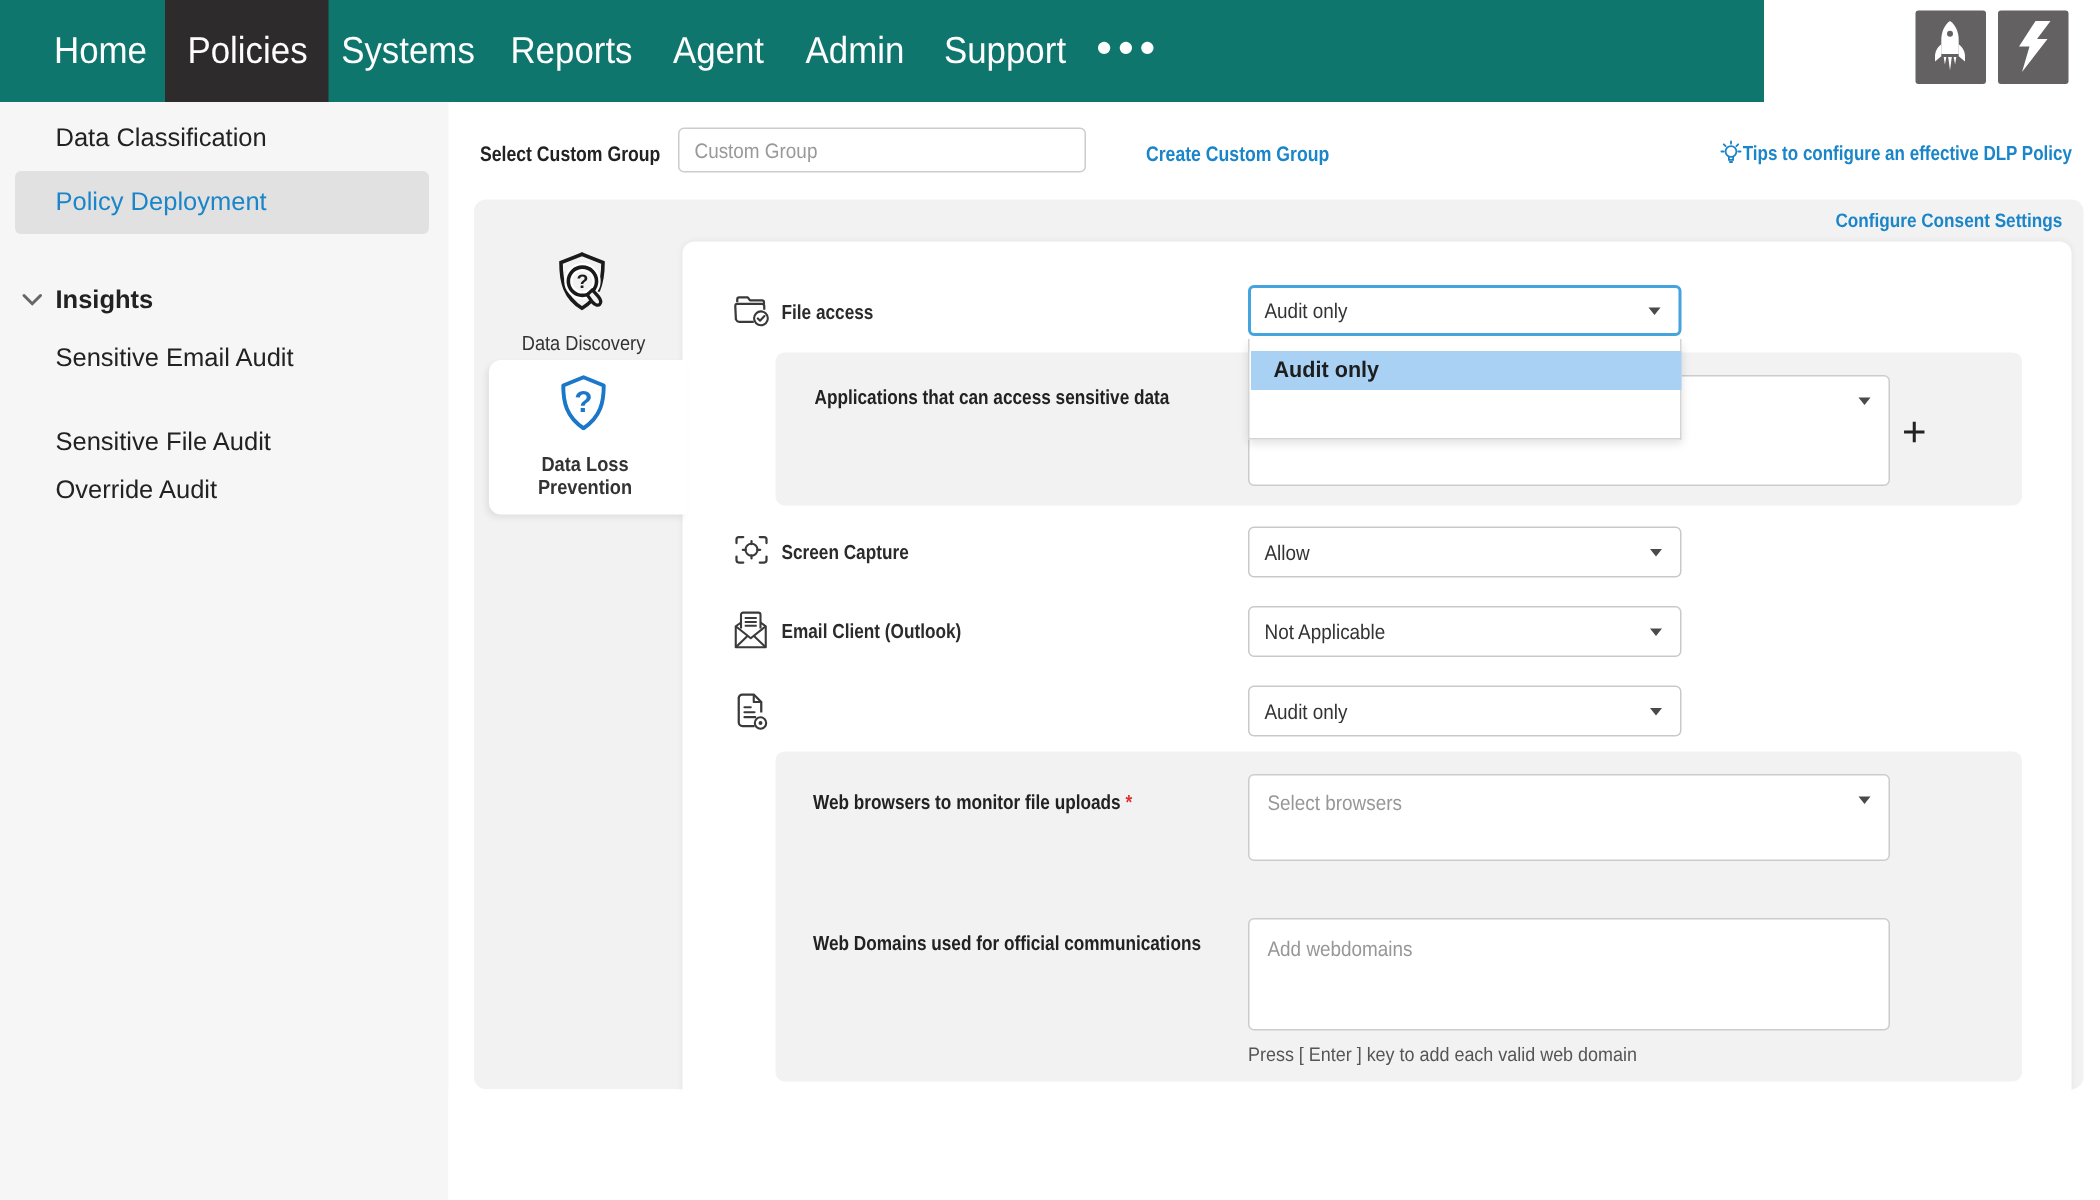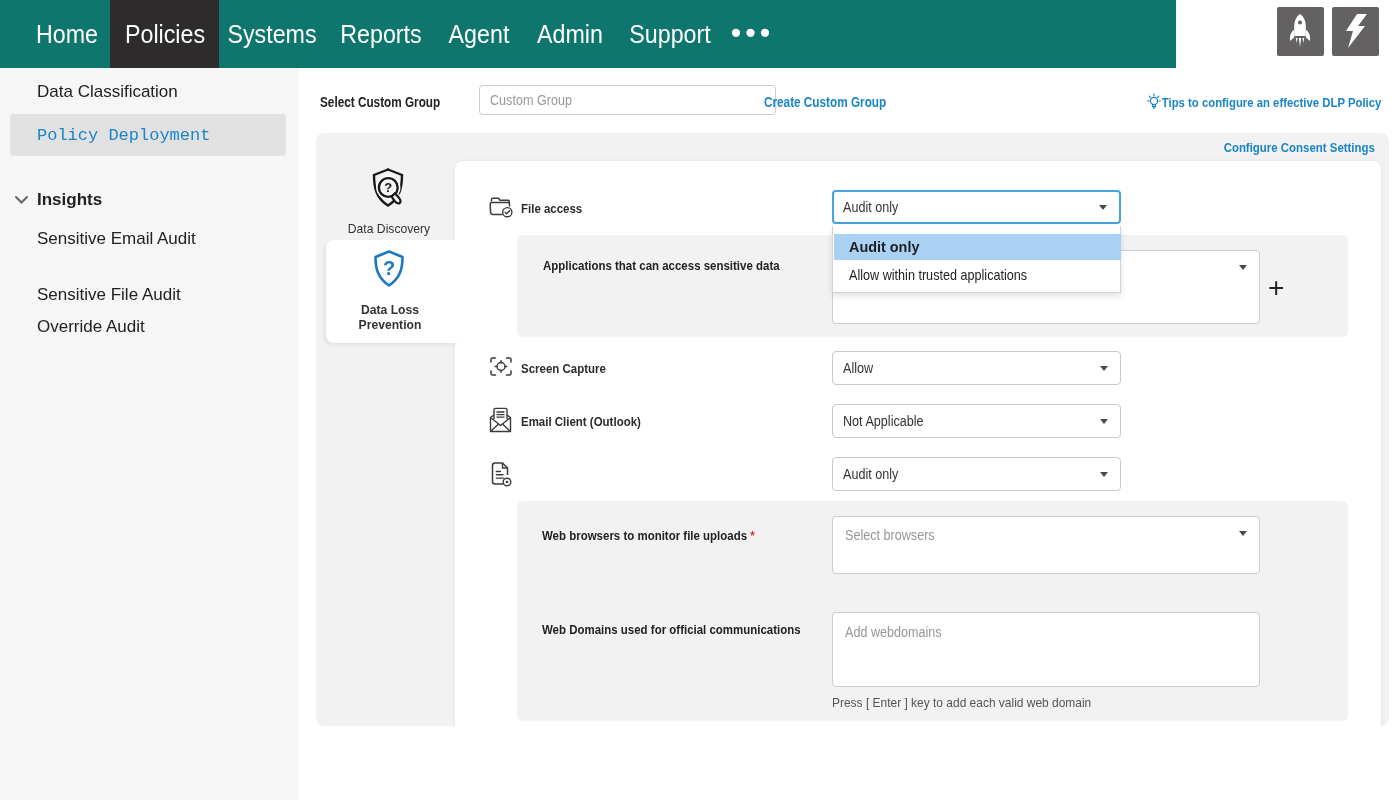--- a/index.html
+++ b/index.html
@@ -22,21 +22,21 @@
   transform:translateY(-50%); }
 #side-sel { position:absolute; left:10px; top:114px; width:276px; height:42px; background:#e1e1e1; border-radius:4px; }
 
 
 .blue { color:#1a85c8; }
 .mainlbl { position:absolute; font-size:14px; font-weight:bold; color:#222; white-space:nowrap;
   transform:translateY(-50%); }
 .mainlbl.blue { color:#1a85c8; }
 .sx { display:inline-block; white-space:nowrap; transform:scaleX(0.88); transform-origin:left center; }
 .sxr { display:inline-block; white-space:nowrap; transform:scaleX(0.9); transform-origin:right center; }
-#cginput { position:absolute; left:479px; top:85px; width:297px; height:30px; border:1px solid #ccc;
+#cginput { position:absolute; left:452px; top:85px; width:272px; height:30px; border:1px solid #ccc;
   border-radius:4px; background:#fff; font-size:14px; color:#999; line-height:28px; padding-left:10px; }
 
 
 #panel { position:absolute; left:316px; top:133px; width:1073px; height:593px; background:#f2f2f2; border-radius:8px; }
 #card  { position:absolute; left:455px; top:161px; width:926px; height:650px; background:#fff;
   border-radius:8px; box-shadow:0 0 5px rgba(0,0,0,0.06); }
 #tab-active { position:absolute; left:326px; top:240px; width:132px; height:103px; background:#fff;
   border-radius:8px 0 0 8px; box-shadow:-2px 2px 4px rgba(0,0,0,0.07); }
 .tabtext { position:absolute; text-align:center; font-size:14px; color:#333; transform:translateX(-50%); }
 
@@ -89,21 +89,21 @@
   <div class="navbtn" style="left:1332px;" id="btn-bolt">
     <svg width="26" height="36" viewBox="0 0 26 36" style="position:absolute;left:11px;top:6px;">
       <path d="M14 1 L24 1 L15 13 L22 13 L5 35 L10 18 L3 18 Z" fill="#fff"></path>
     </svg>
   </div>
 </div>
 
 <div id="sidebar"></div>
 <div id="side-sel"></div>
 <div class="sideitem" style="top:92px;">Data Classification</div>
-<div class="sideitem blue" style="top:135px; left:37px;font-family:Liberation Mono, monospace;">Policy Deployment</div>
+<div class="sideitem blue" style="top:135px; left:37px;">Policy Deployment</div>
 <div class="sideitem" style="top:200px; font-weight:bold; font-size:17px;">Insights</div>
 <svg class="abs" style="left:14px; top:195px;" width="15" height="10" viewBox="0 0 15 10">
   <path d="M2 2 L7.5 7.5 L13 2" fill="none" stroke="#666" stroke-width="2" stroke-linecap="round"></path>
 </svg>
 <div class="sideitem" style="top:239px;">Sensitive Email Audit</div>
 <div class="sideitem" style="top:295px;">Sensitive File Audit</div>
 <div class="sideitem" style="top:327px;">Override Audit</div>
 
 <div class="mainlbl" style="left:320px; top:102px;"><span class="sx" style="transform:scaleX(0.84);">Select Custom Group</span></div>
 <div id="cginput"><span class="sx" style="transform:scaleX(0.9);">Custom Group</span></div>
@@ -152,21 +152,20 @@
 
 <div class="subpanel" style="top:235px; height:102px;"></div>
 <div class="sublbl" style="left:543px; top:265px;"><span class="sx" style="transform:scaleX(0.85);">Applications that can access sensitive data</span></div>
 <div class="bigbox" style="top:250px; height:74px;">
     <span class="caret" style="top:16px;"></span>
   </div>
 <div class="abs" style="left:1268px; top:272px; font-size:28px; font-weight:400; color:#222;">+</div>
 
 <div id="menu">
   <div class="opt hl" style="top:8px; font-weight:bold; font-size:15px;"><span class="sx" style="transform:scaleX(0.96);">Audit only</span></div>
-  <div class="opt" style="top:36px;"><span class="sx" style="transform:scaleX(0.87);">Allow within trusted applications</span></div>
 </div>
 
 <div class="rowlbl" style="top:368px;"><span class="sx" style="transform:scaleX(0.85);">Screen Capture</span></div>
 
 <svg class="abs" style="left:490px; top:357px;" width="22" height="19" viewBox="0 0 22 19">
   <g fill="none" stroke="#3a3a3a" stroke-width="1.5" stroke-linecap="round">
     <path d="M1 5 L1 2.6 C1 1.7 1.7 1 2.6 1 L5.5 1"></path>
     <path d="M16.5 1 L19.4 1 C20.3 1 21 1.7 21 2.6 L21 5"></path>
     <path d="M21 14 L21 16.4 C21 17.3 20.3 18 19.4 18 L16.5 18"></path>
     <path d="M5.5 18 L2.6 18 C1.7 18 1 17.3 1 16.4 L1 14"></path>

